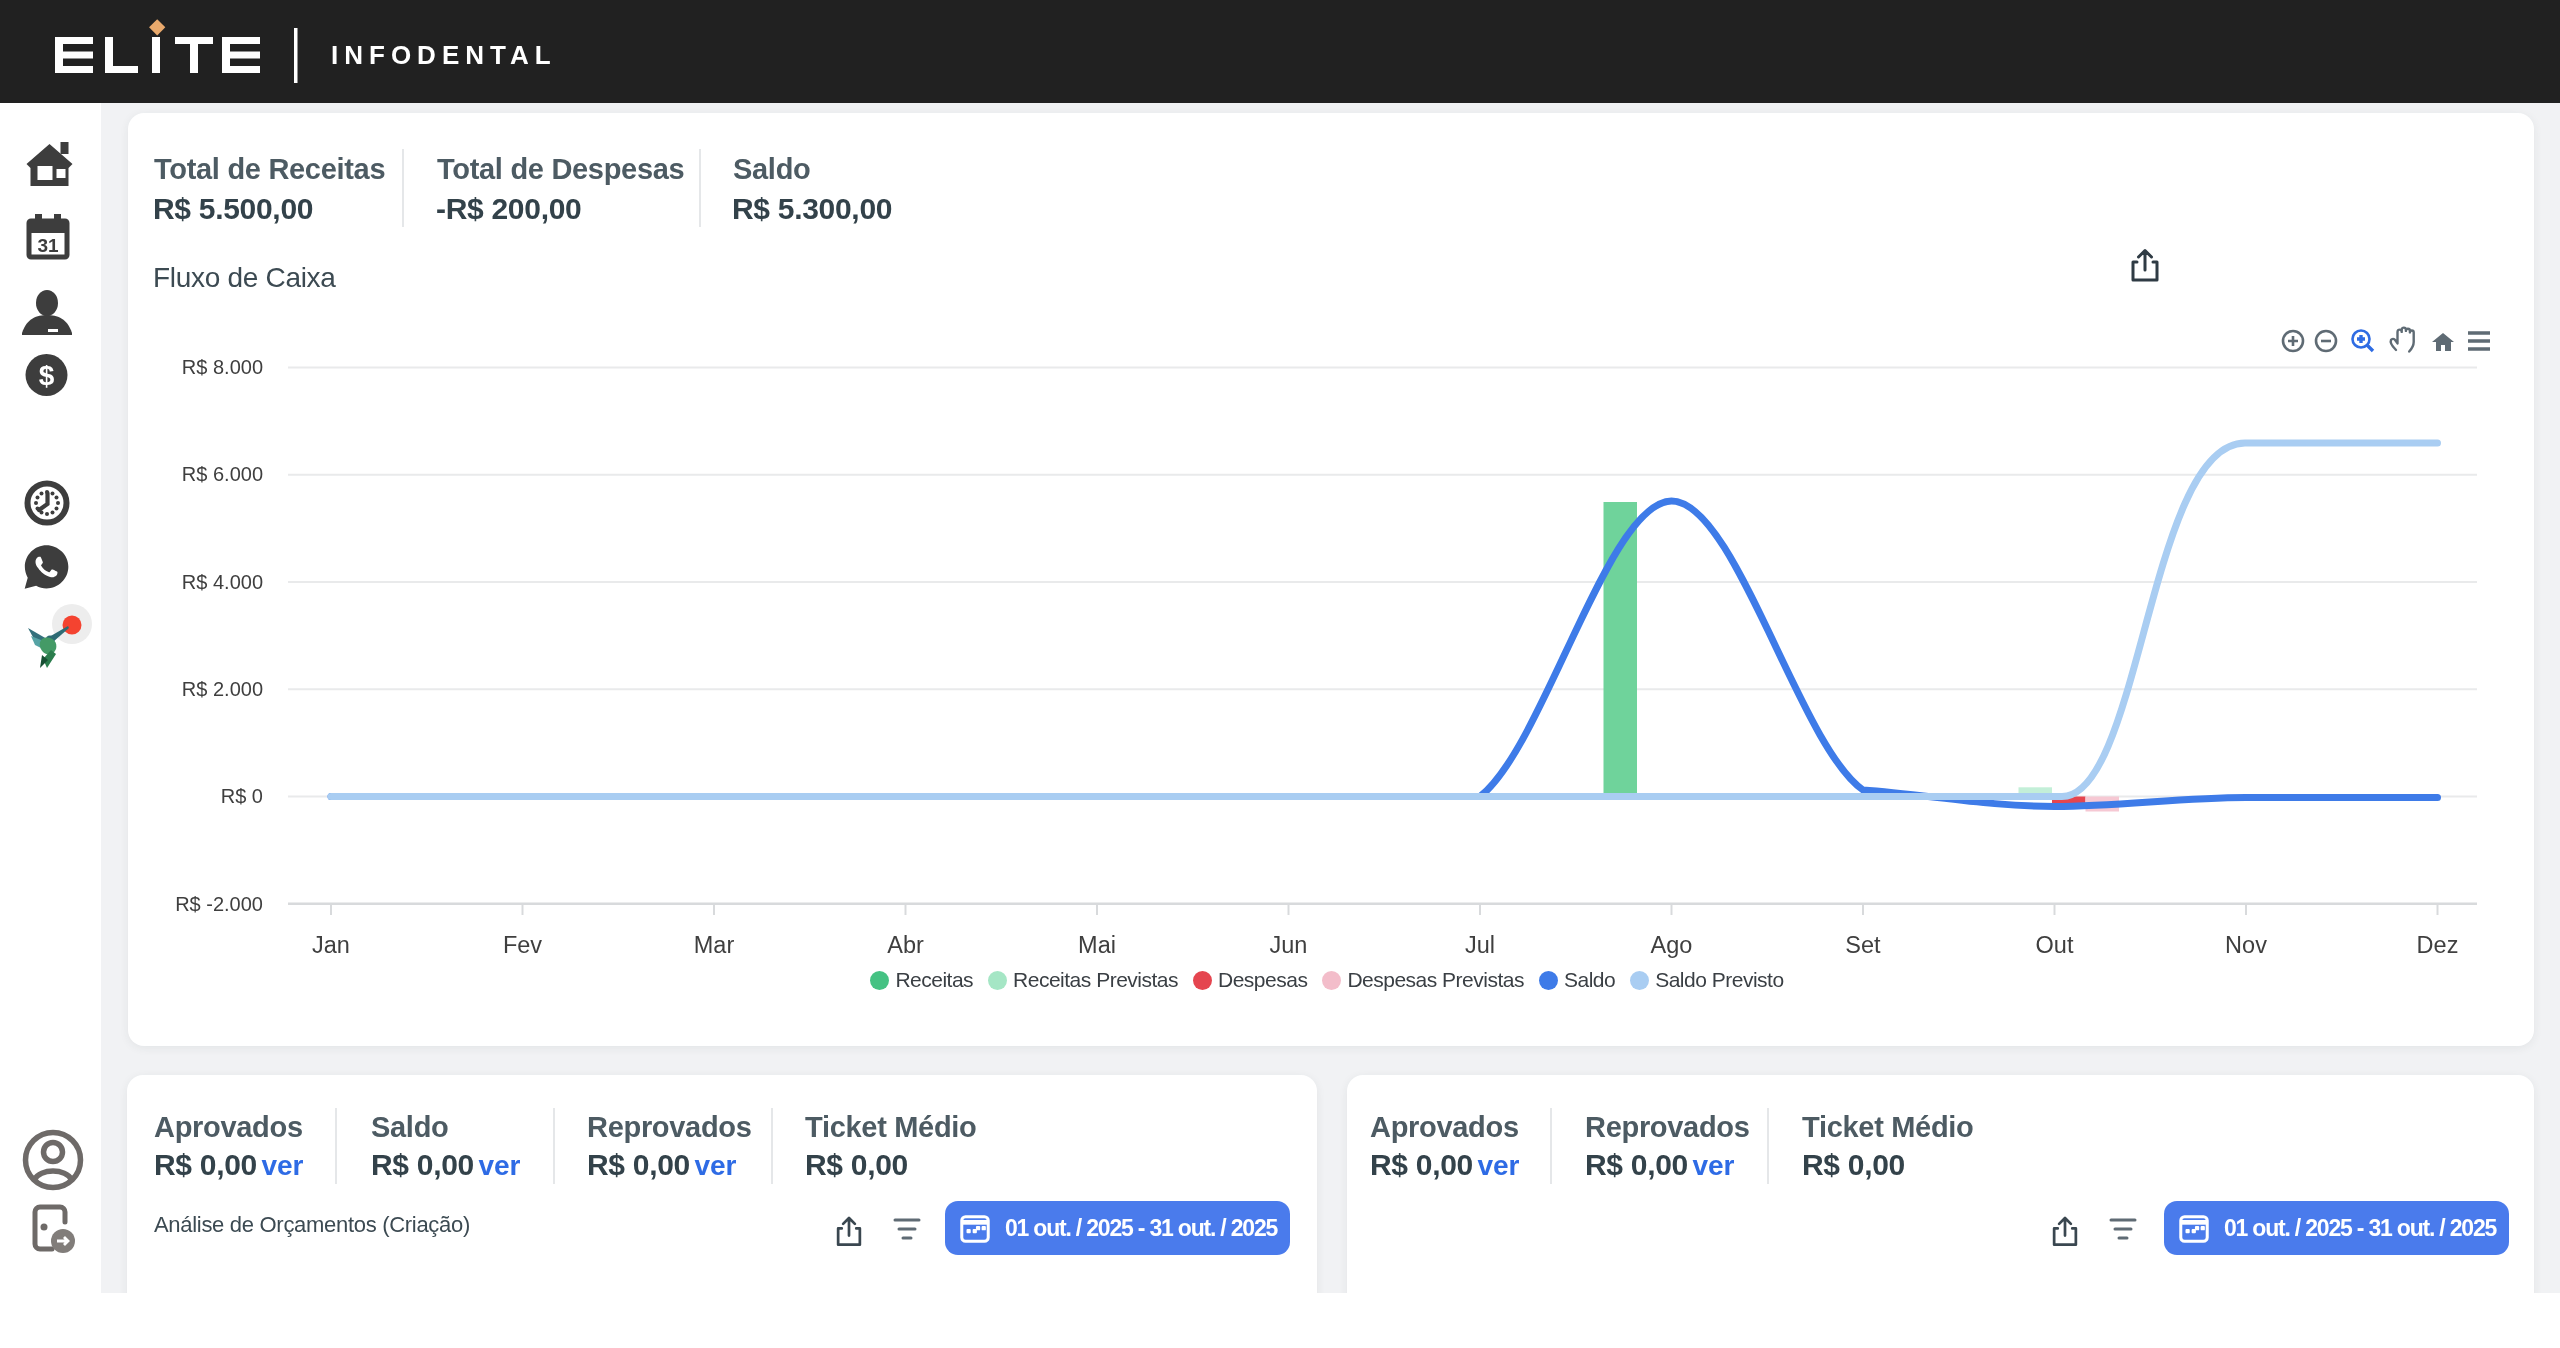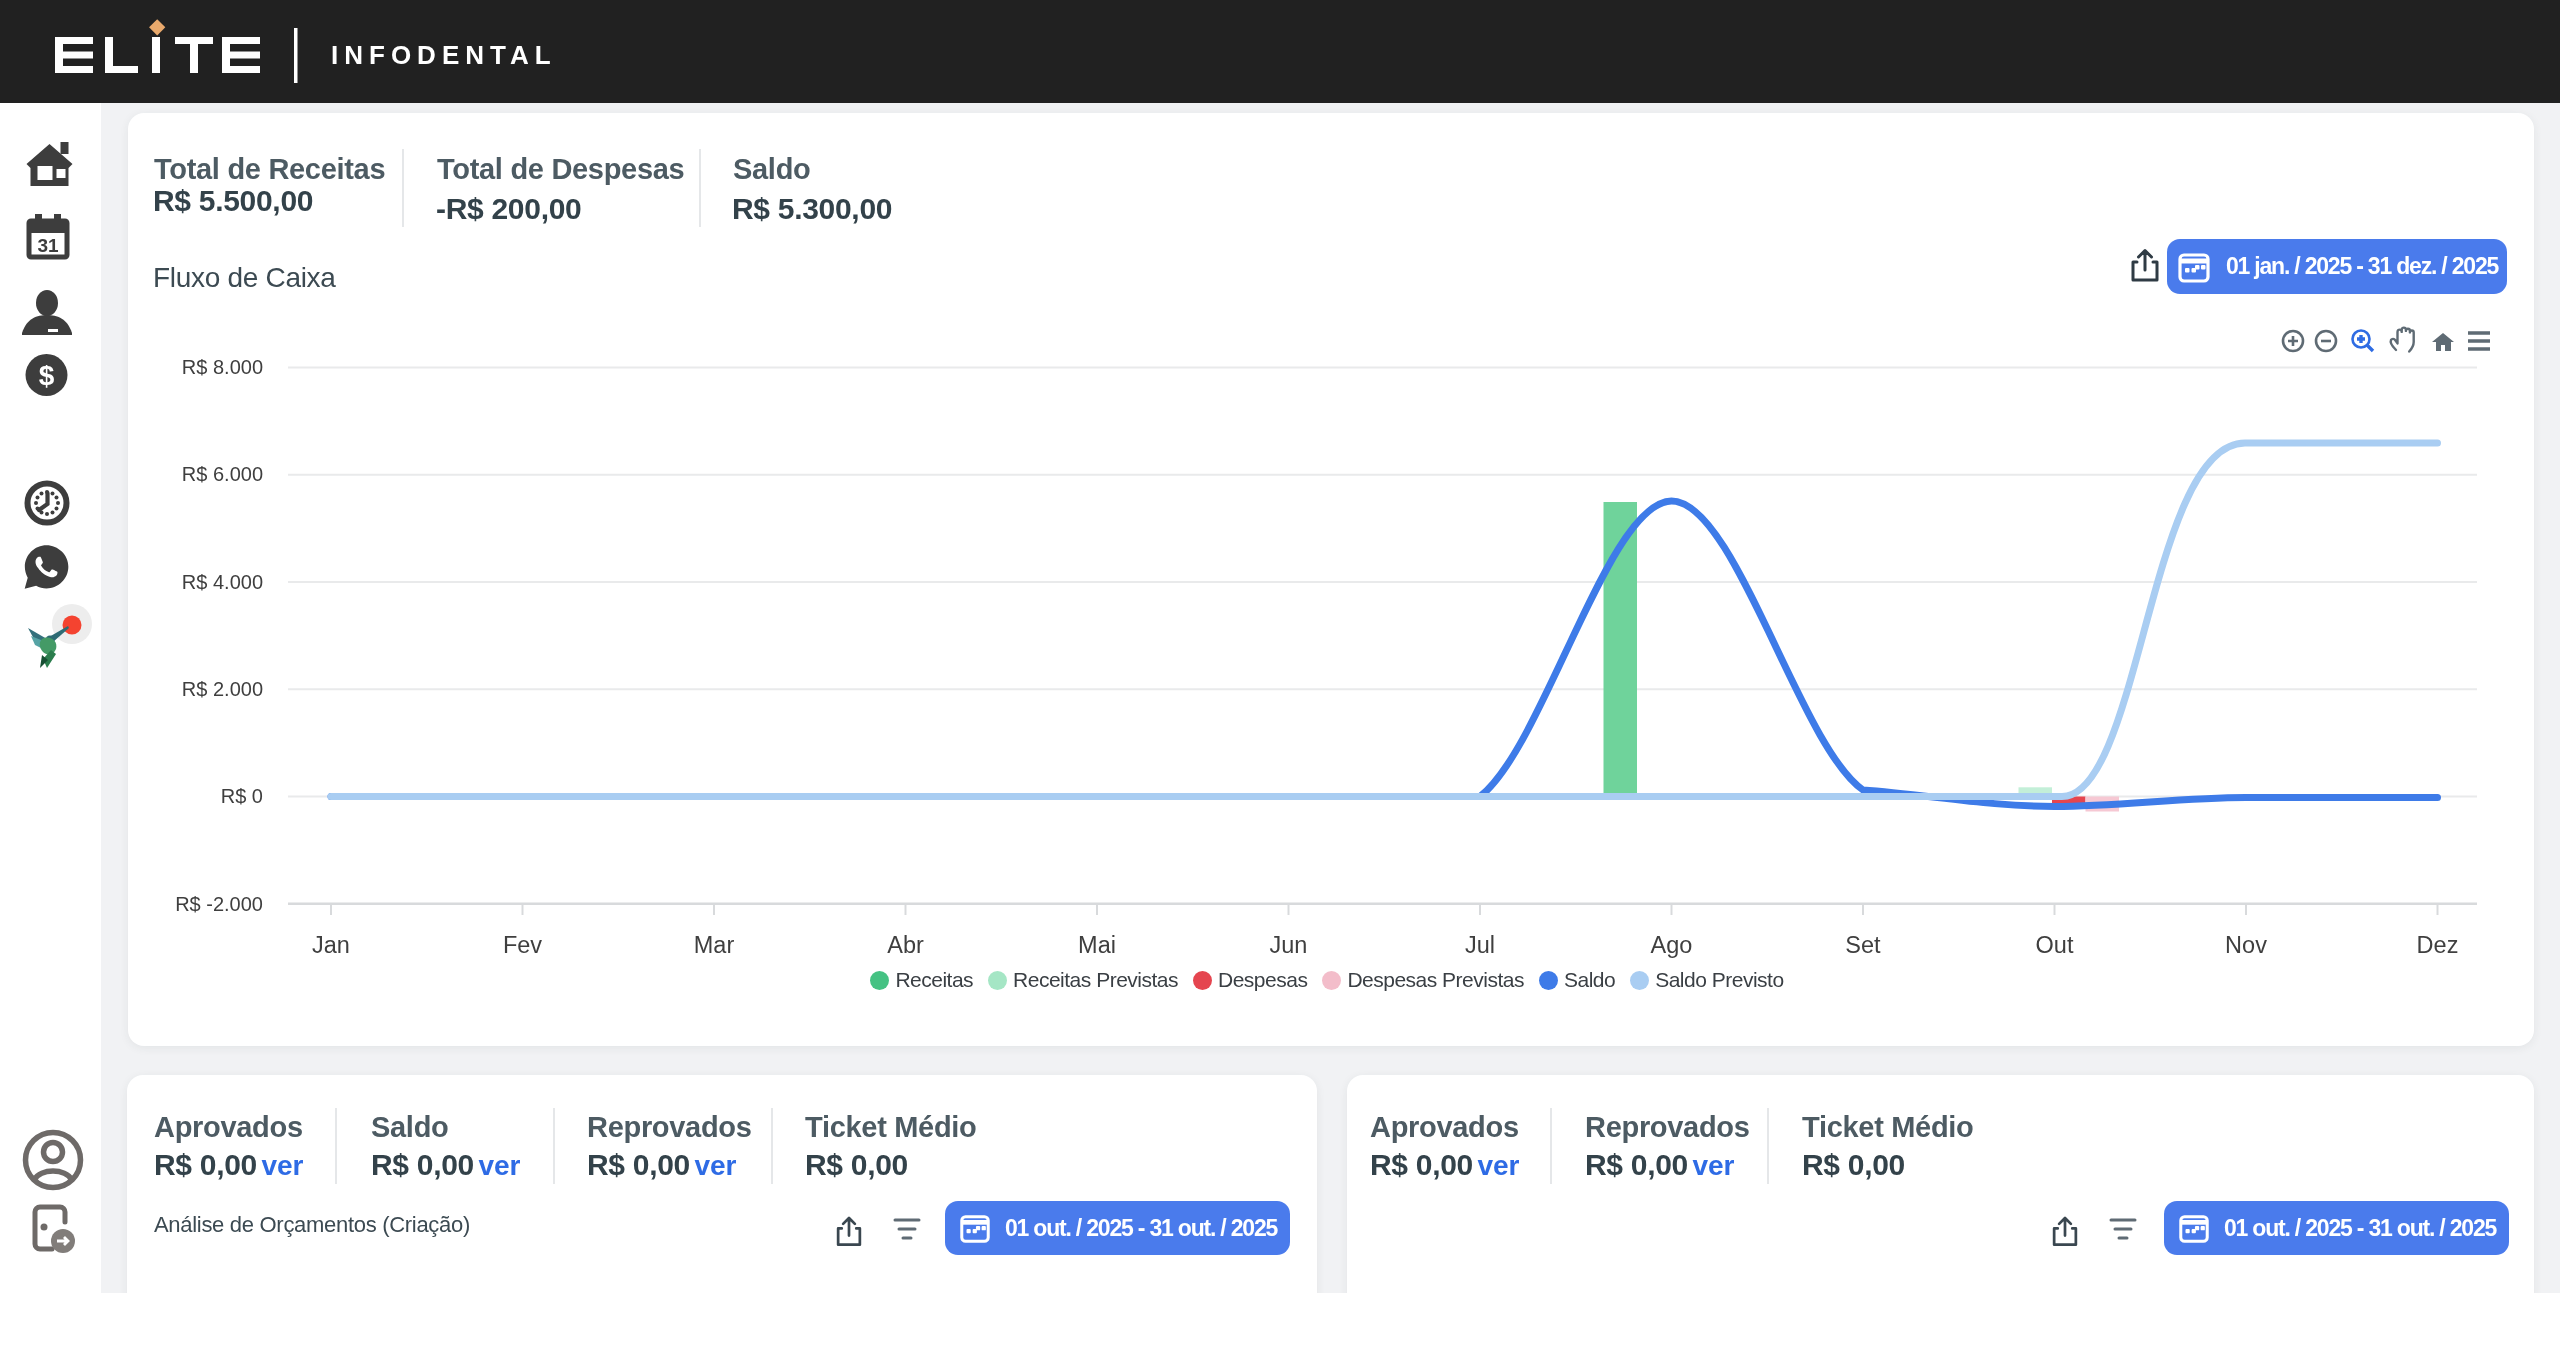--- a/index.html
+++ b/index.html
@@ -126,51 +126,36 @@
     <g transform="translate(54,1125)">
       <path d="M -8 -21 h 14 a 5 5 0 0 1 5 5 v 10 M -8 21 h 6 M -8 -21 h -6 a 5 5 0 0 0 -5 5 v 32 a 5 5 0 0 0 5 5 h 6" fill="none" stroke="#6e6a68" stroke-width="5" stroke-linecap="round"></path>
       <circle cx="-10" cy="-1" r="3.5" fill="#6e6a68"></circle>
       <circle cx="9" cy="13" r="12" fill="#817d7a"></circle>
       <path d="M 3 13 h 11 m -4 -4 l 4 4 l -4 4" stroke="#fff" stroke-width="2.8" fill="none"></path>
     </g>
   </svg>
 
   <div class="card" id="chartcard" style="left:128px;top:113px;width:2406px;height:933px;"></div>
   <div class="abs statlabel" style="left:154px;top:153px;">Total de Receitas</div>
-  <div class="abs statvalue" style="left:153px;top:184px;">R$ 5.500,00</div>
+  <div class="abs statvalue" style="left:153px;top:192px;">R$ 5.500,00</div>
   <div class="vdiv" style="left:402px;top:149px;height:78px;"></div>
   <div class="abs statlabel" style="left:437px;top:153px;">Total de Despesas</div>
   <div class="abs statvalue" style="left:436px;top:192px;">-R$ 200,00</div>
   <div class="vdiv" style="left:699px;top:149px;height:78px;"></div>
   <div class="abs statlabel" style="left:733px;top:153px;">Saldo</div>
   <div class="abs statvalue" style="left:732px;top:192px;">R$ 5.300,00</div>
   <div class="abs cardtitle" style="left:153px;top:262px;font-size:28px;">Fluxo de Caixa</div>
 
   <svg class="abs" style="left:2124px;top:245px" width="42" height="42" viewBox="0 0 42 42">
     <g stroke="#2f3b44" stroke-width="3" fill="none" stroke-linecap="round" stroke-linejoin="round">
       <path d="M 13 17 h -4 v 18 h 24 v -18 h -4"></path>
       <path d="M 21 25 V 6 M 14.5 12 L 21 5.5 L 27.5 12"></path>
     </g>
   </svg>
 
-  <div class="datebtn" style="left:2167px;top:239px;width:340px;height:55px;font-size:23px;">
-    <svg width="36" height="36" viewBox="0 0 36 36" style="margin-right:14px;">
-      <g fill="none" stroke="#fff" stroke-width="3.2">
-        <rect x="4" y="6" width="28" height="26" rx="4"></rect>
-        <path d="M 4 12 h 28" stroke-width="5"></path>
-      </g>
-      <g fill="#fff">
-        <rect x="9" y="19" width="4.5" height="4.5" rx="1"></rect>
-          <rect x="15.5" y="19" width="4.5" height="4.5" rx="1"></rect>
-        <rect x="19" y="16" width="4.5" height="4.5" rx="1"></rect>
-          <rect x="25" y="16" width="4.5" height="4.5" rx="1"></rect>
-      </g>
-    </svg>
-    <span>01 jan. / 2025 - 31 dez. / 2025</span>
-  </div>
 
   <svg class="abs" style="left:2272px;top:325px" width="220" height="32" viewBox="0 0 220 32">
     <g stroke="#5f6b74" stroke-width="2.6" fill="none">
       <circle cx="21" cy="16" r="10"></circle>
         <path d="M 16 16 h 10 M 21 11 v 10"></path>
       <circle cx="54" cy="16" r="10"></circle>
         <path d="M 49 16 h 10"></path>
       <g stroke="#2f6ce3">
           <circle cx="89" cy="14" r="8.5"></circle>
           <path d="M 85 14 h 8 M 89 10 v 8 M 95 20 l 6 6" stroke-width="3.4"></path>

